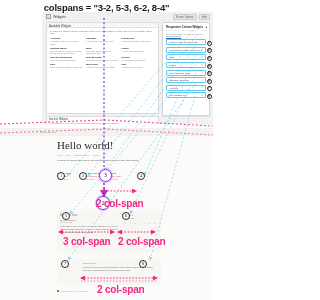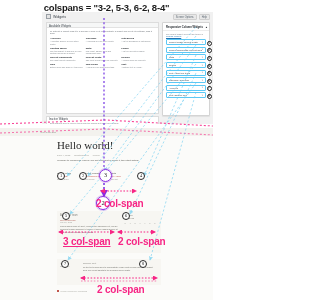--- a/index.html
+++ b/index.html
@@ -394,21 +394,21 @@
   <div class="ncirc hl" style="left:99px; top:169px;">3</div>
   <div class="ncirc" style="left:137px; top:172px;">4</div>
   <div class="ncirc" style="left:62px; top:212px;">5</div>
   <div class="ncirc" style="left:122px; top:212px;">6</div>
   <div class="ncirc" style="left:61px; top:260px;">7</div>
   <div class="ncirc" style="left:139px; top:260px;">8</div>
 
   <div class="ncirc hl" style="left:96px; top:196px; width:14px; height:14px; font-size:6.5px; line-height:11px;">2</div>
 
   <div class="cslabel" style="left:96px; top:198px;">2 col-span</div>
-  <div class="cslabel" style="left:63px; top:236px;text-decoration:underline;">3 col-span</div>
+  <div class="cslabel" style="left:63px; top:236px;">3 col-span</div>
   <div class="cslabel" style="left:118px; top:236px;">2 col-span</div>
   <div class="cslabel" style="left:97px; top:284px;">2 col-span</div>
 
   <svg class="svg-layer" viewBox="0 0 213 300">
     <defs>
       <marker id="pinkArrow" markerWidth="5" markerHeight="5" refX="4" refY="2.5" orient="auto">
         <path d="M0,0 L5,2.5 L0,5 z" fill="#f72585"></path>
       </marker>
       <marker id="pinkArrowL" markerWidth="5" markerHeight="5" refX="1" refY="2.5" orient="auto">
         <path d="M5,0 L0,2.5 L5,5 z" fill="#f72585"></path>

